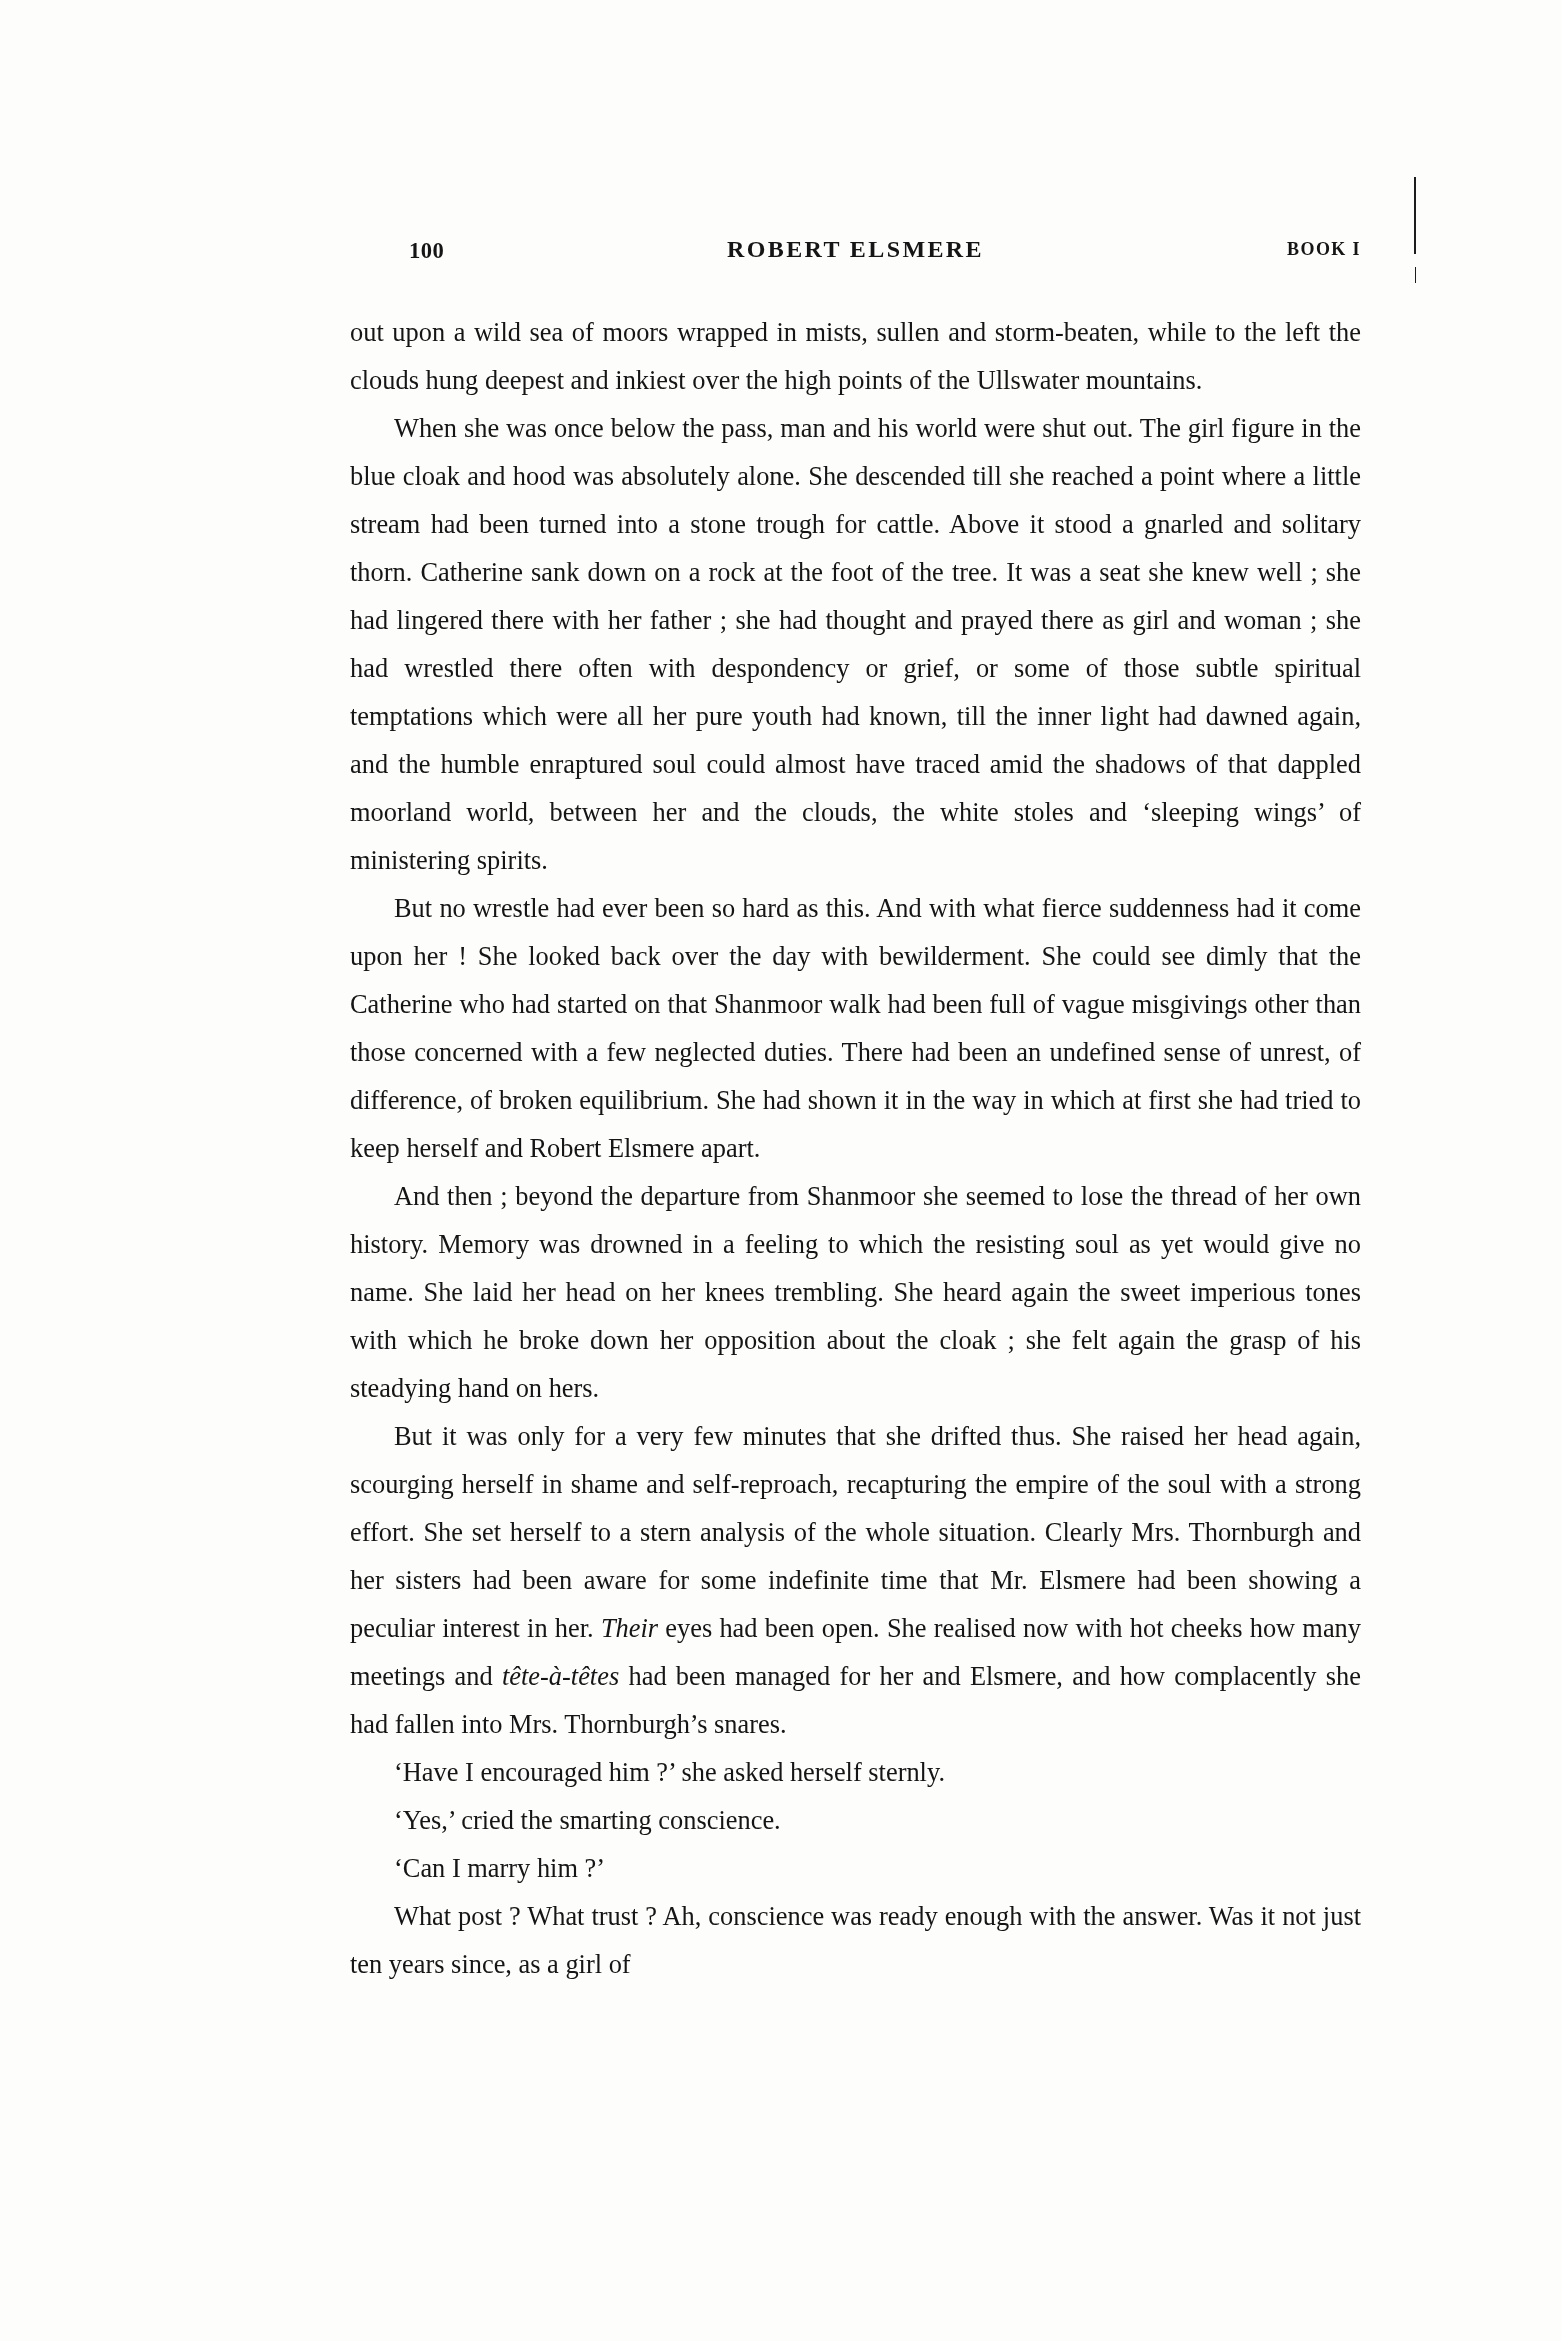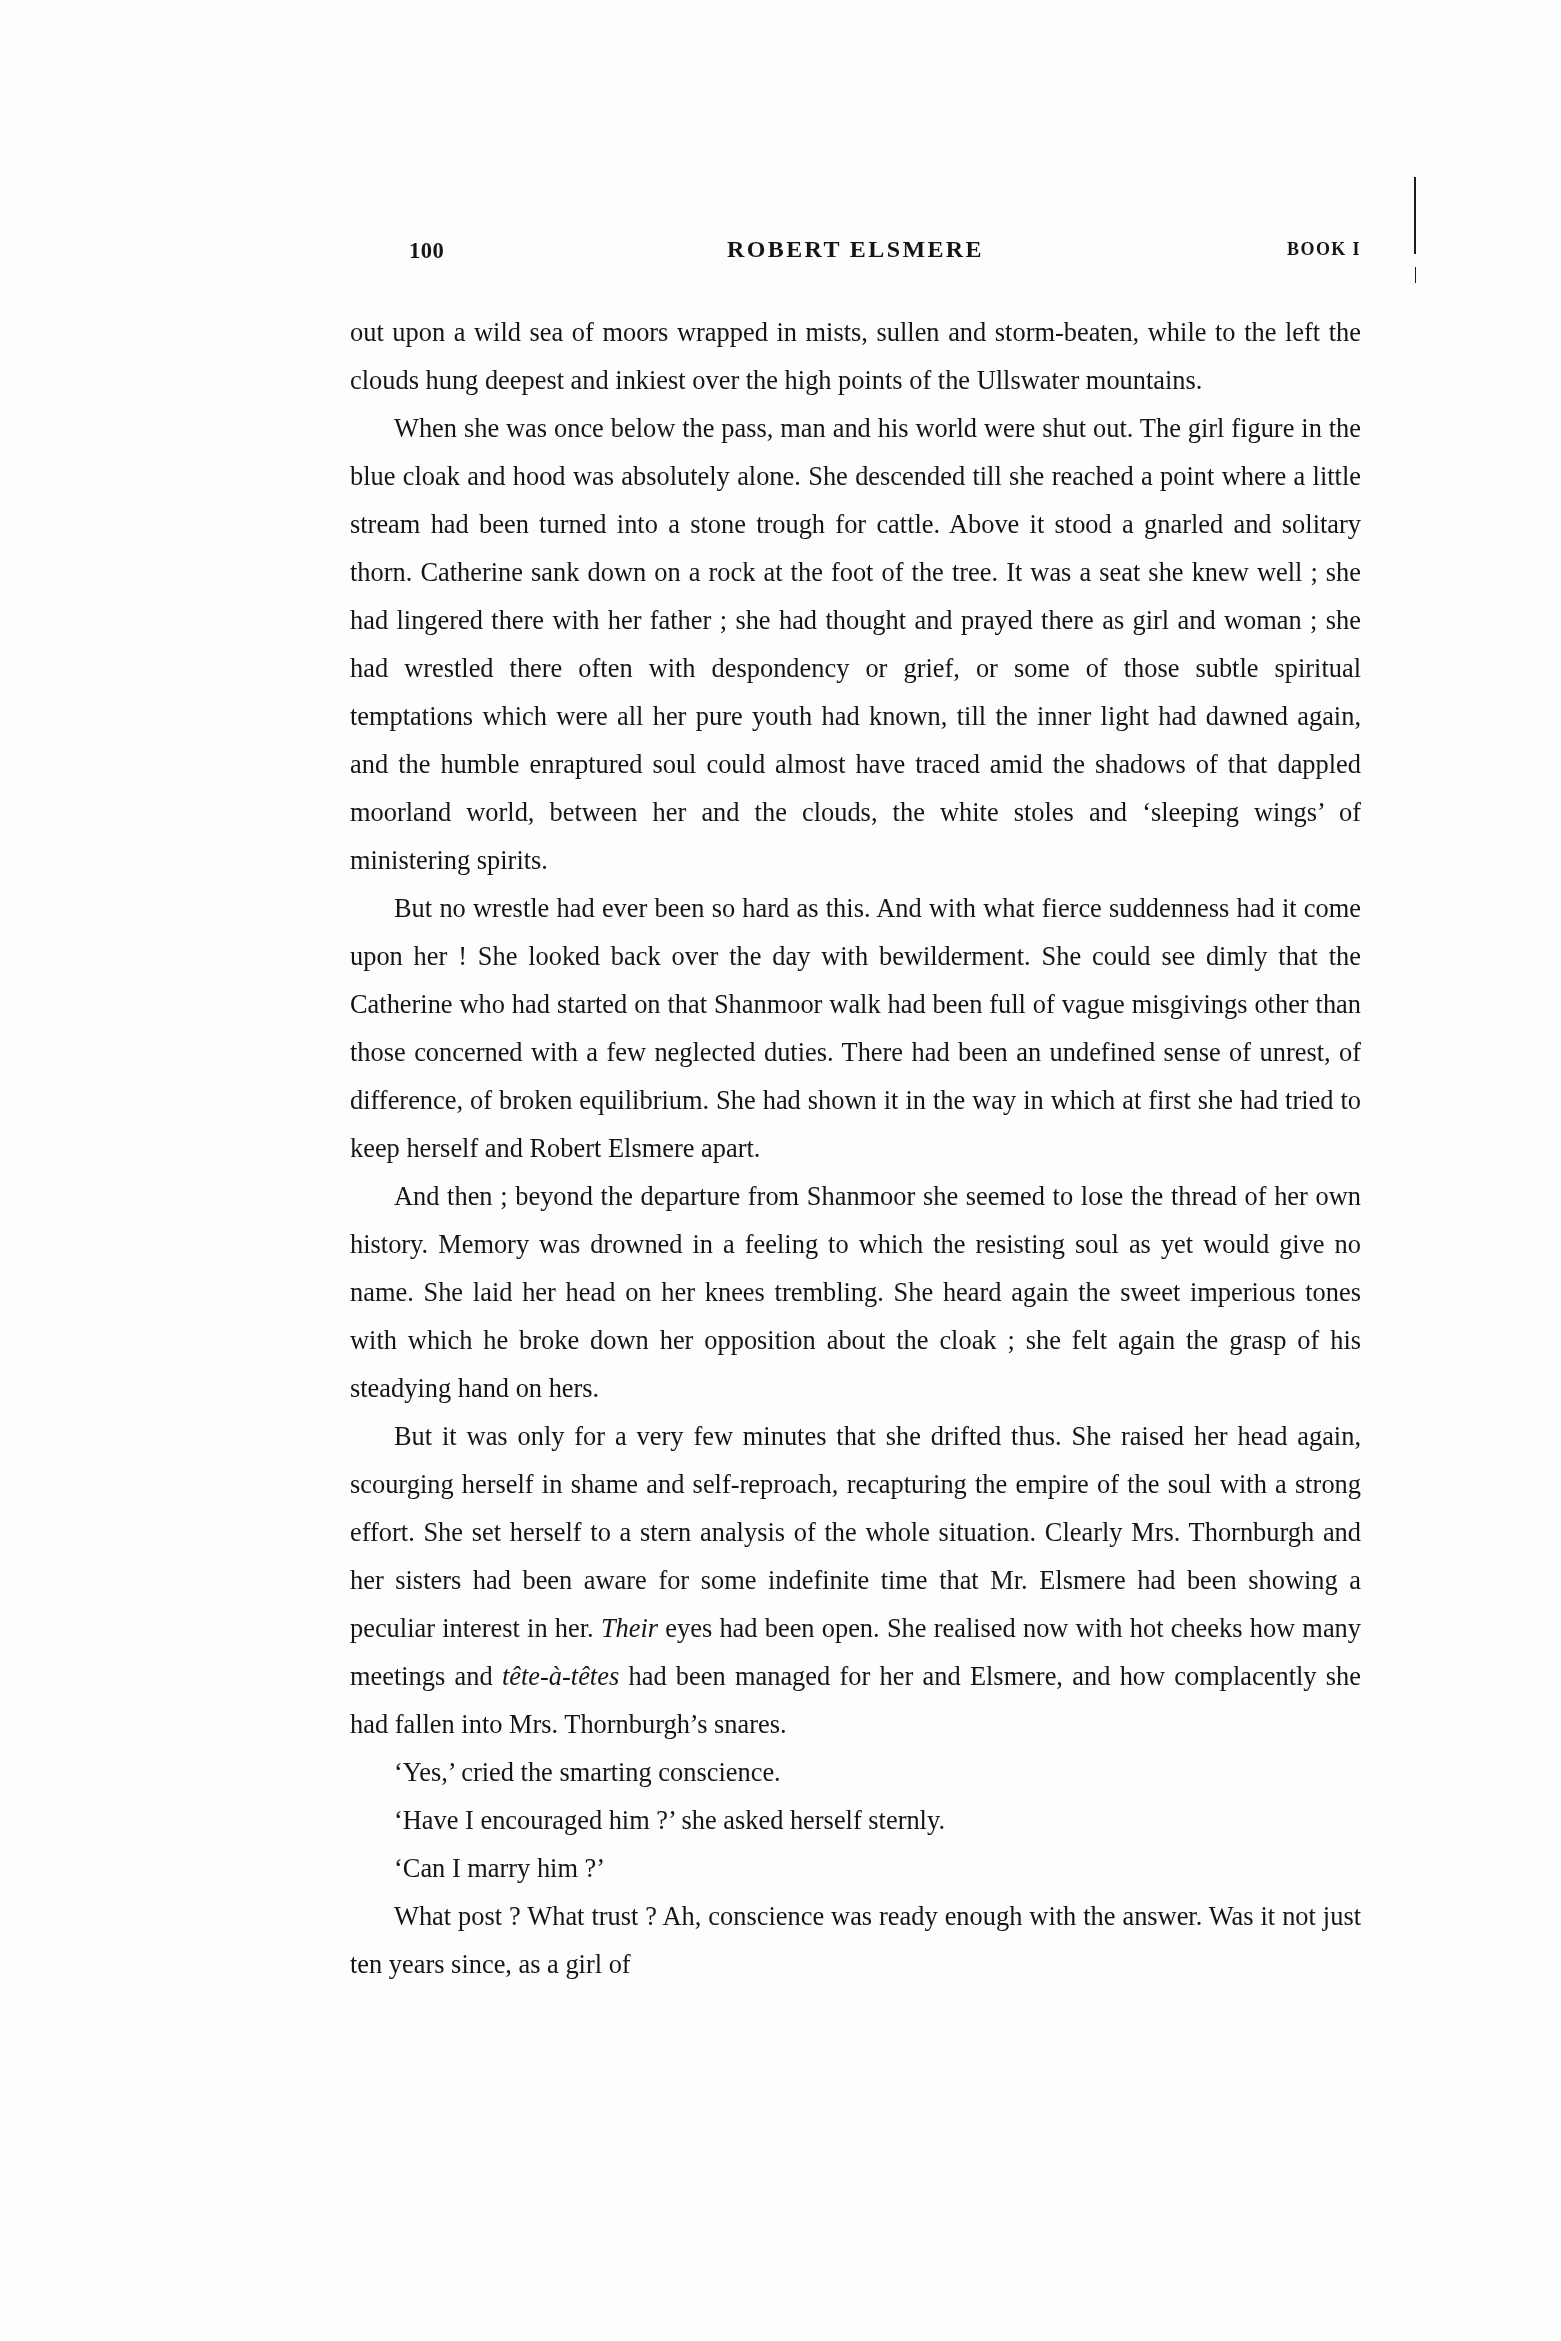--- a/index.html
+++ b/index.html
@@ -54,20 +54,20 @@
     <span class="running-title">ROBERT ELSMERE</span>
     <span class="book-label">BOOK I</span>
   </header>
 
   <main class="text-block">
     <p class="noindent">out upon a wild sea of moors wrapped in mists, sullen and storm-beaten, while to the left the clouds hung deepest and inkiest over the high points of the Ullswater mountains.</p>
     <p>When she was once below the pass, man and his world were shut out. The girl figure in the blue cloak and hood was absolutely alone. She descended till she reached a point where a little stream had been turned into a stone trough for cattle. Above it stood a gnarled and solitary thorn. Catherine sank down on a rock at the foot of the tree. It was a seat she knew well ; she had lingered there with her father ; she had thought and prayed there as girl and woman ; she had wrestled there often with despondency or grief, or some of those subtle spiritual temptations which were all her pure youth had known, till the inner light had dawned again, and the humble enraptured soul could almost have traced amid the shadows of that dappled moorland world, between her and the clouds, the white stoles and ‘sleeping wings’ of ministering spirits.</p>
     <p>But no wrestle had ever been so hard as this.  And with what fierce suddenness had it come upon her !  She looked back over the day with bewilderment.  She could see dimly that the Catherine who had started on that Shanmoor walk had been full of vague misgivings other than those concerned with a few neglected duties.  There had been an undefined sense of unrest, of difference, of broken equilibrium.  She had shown it in the way in which at first she had tried to keep herself and Robert Elsmere apart.</p>
     <p>And then ; beyond the departure from Shanmoor she seemed to lose the thread of her own history.  Memory was drowned in a feeling to which the resisting soul as yet would give no name. She laid her head on her knees trembling.  She heard again the sweet imperious tones with which he broke down her opposition about the cloak ; she felt again the grasp of his steadying hand on hers.</p>
     <p><span>But it was only for a very few minutes that she drifted thus. She raised her head again, scourging herself in shame and self-reproach, recapturing the empire of the soul with a strong effort. She set herself to a stern analysis of the whole situation. Clearly Mrs. Thornburgh and her sisters had been aware for some indefinite time that Mr. Elsmere had been showing a peculiar interest in her.  </span><i>Their</i><span> eyes had been open.  She realised now with hot cheeks how many meetings and </span><i>tête-à-têtes</i><span> had been managed for her and Elsmere, and how complacently she had fallen into Mrs. Thornburgh’s snares.</span></p>
+    <p>‘Have I encouraged him ?’ she asked herself sternly.</p>
     <p>‘Yes,’ cried the smarting conscience.</p>
-    <p>‘Have I encouraged him ?’ she asked herself sternly.</p>
     <p>‘Can I marry him ?’</p>
     <p>What post ?  What trust ?  Ah, conscience was ready enough with the answer.  Was it not just ten years since, as a girl of</p>
   </main>
 
 </div>
 
 
 </body></html>

